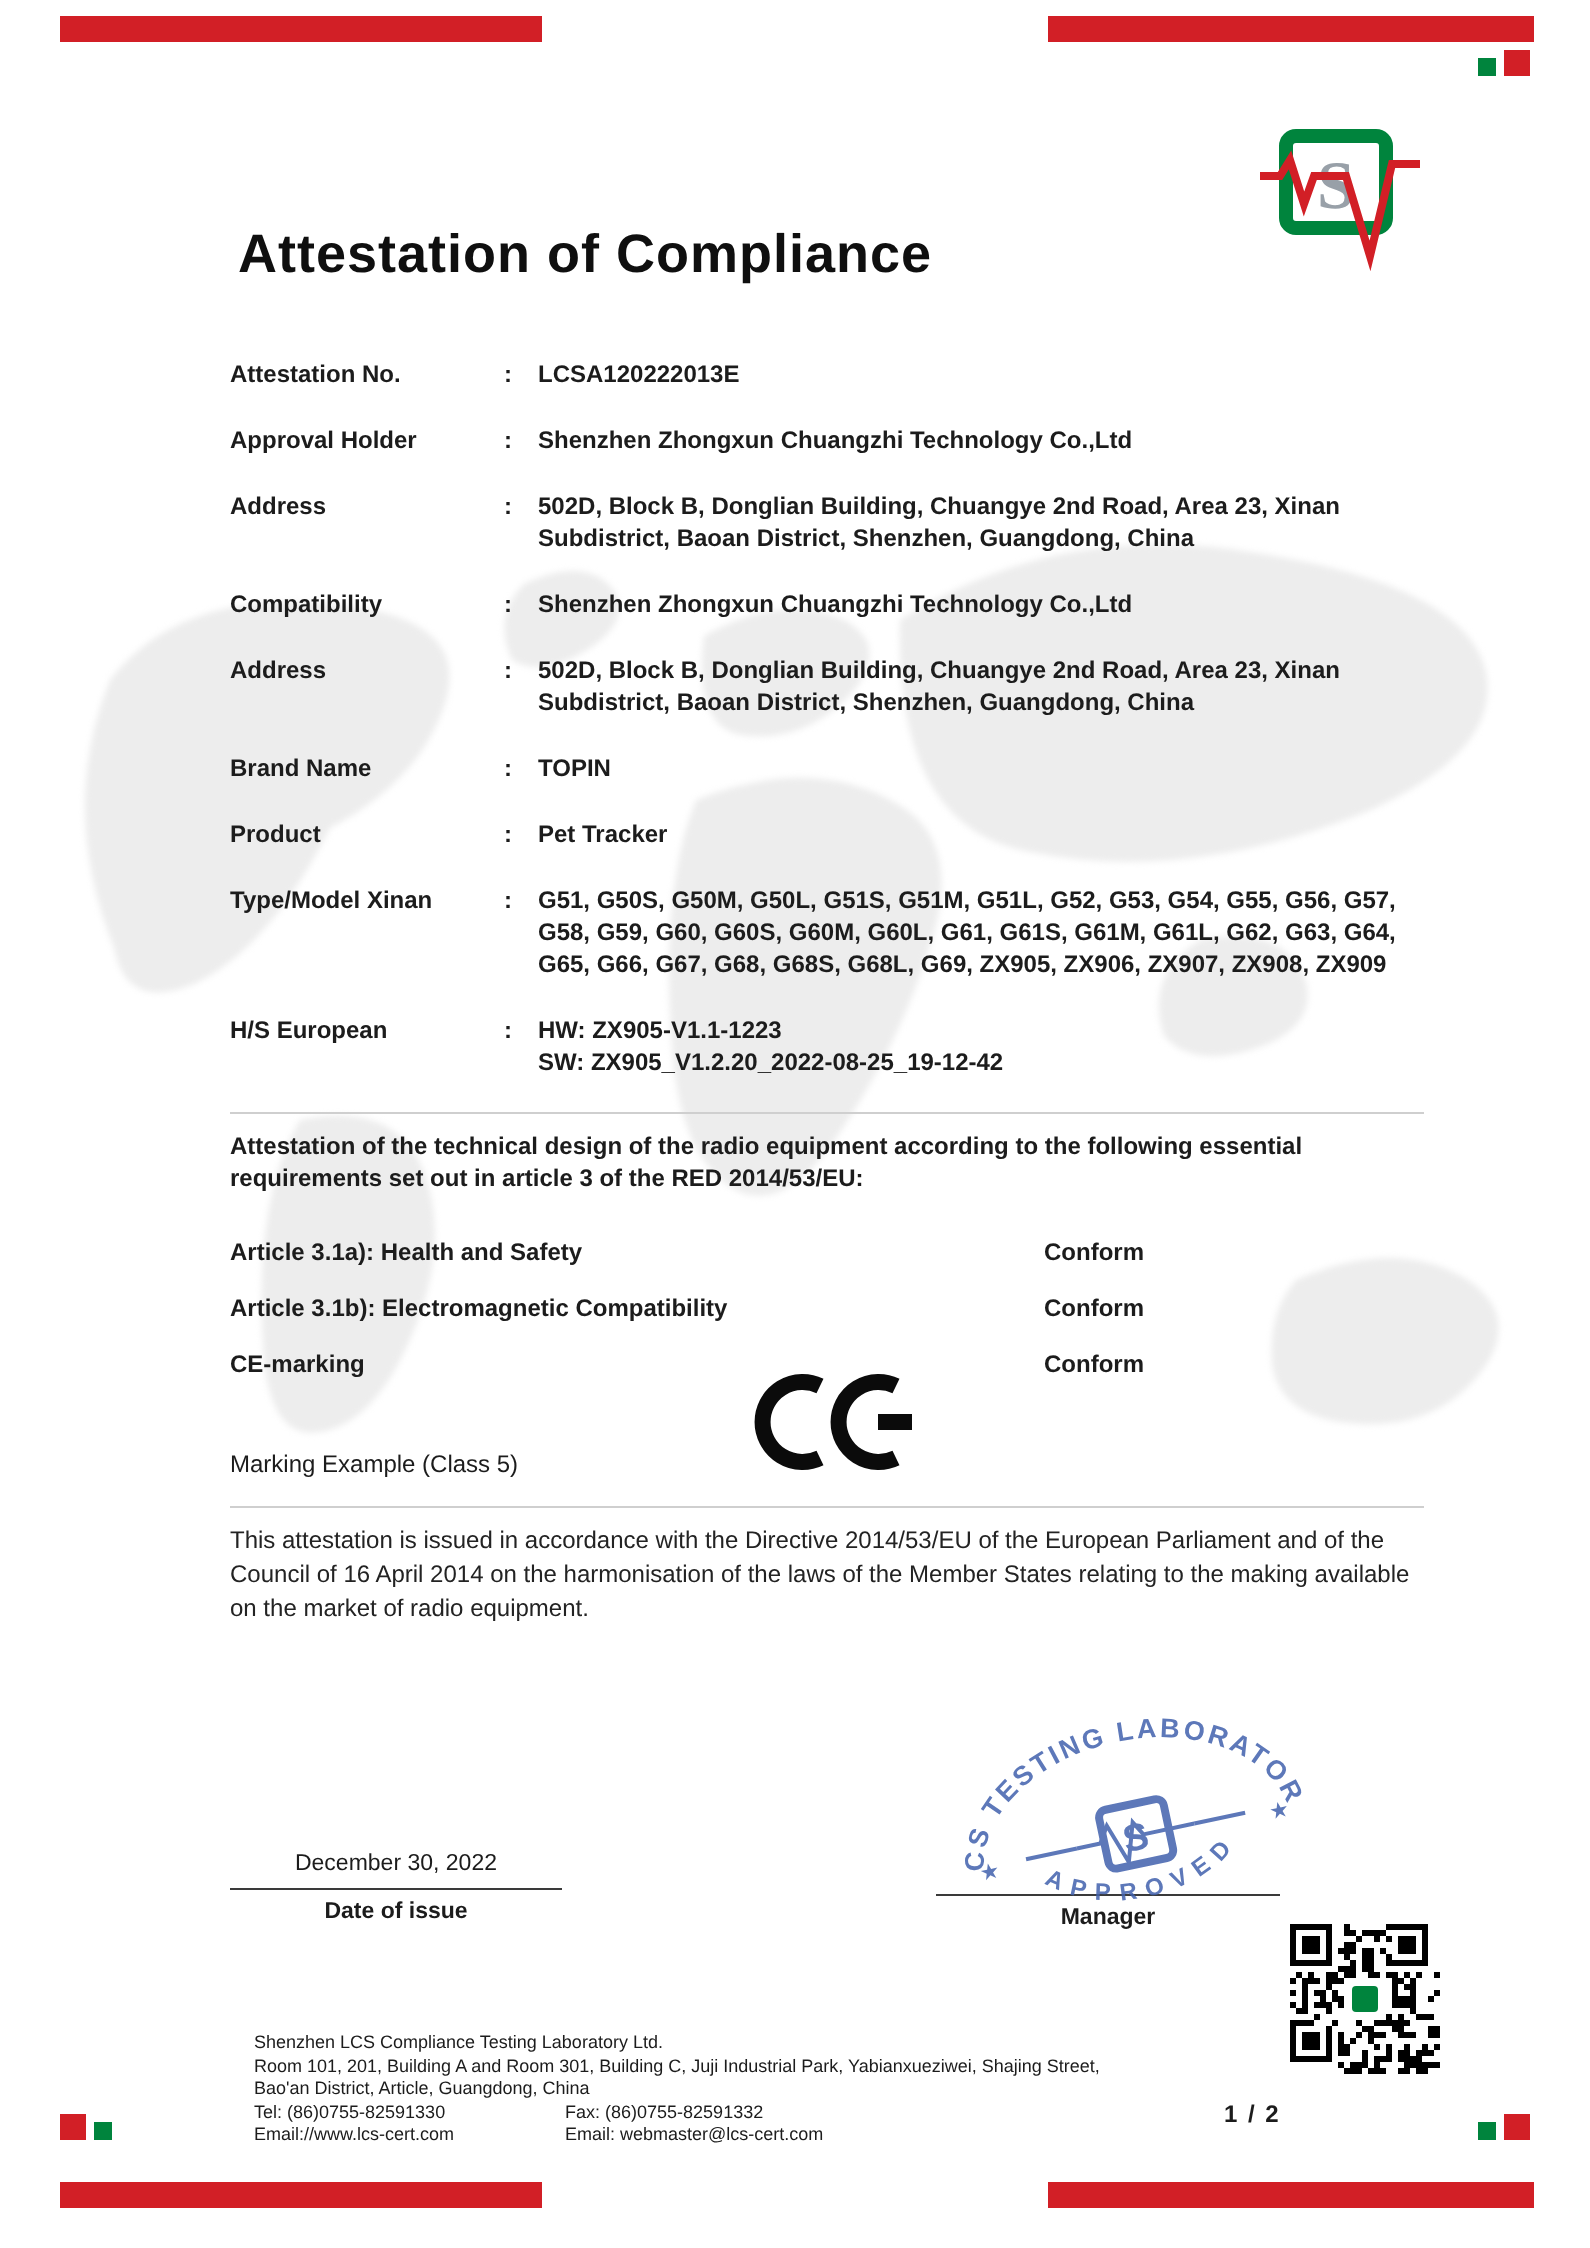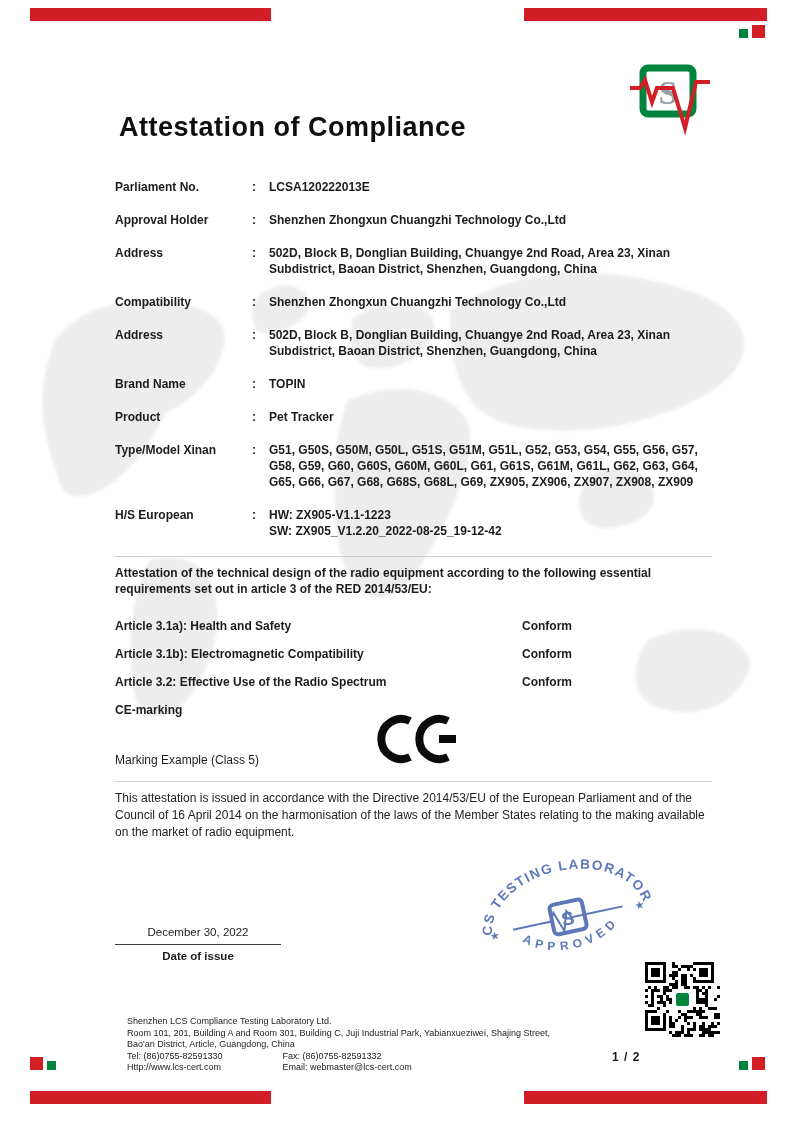--- a/index.html
+++ b/index.html
@@ -101,21 +101,21 @@
   <svg class="lcs-logo" width="84" height="80" viewBox="0 0 84 80">
     <rect x="15" y="8" width="50" height="46" rx="5" fill="#ffffff" stroke="#00843d" stroke-width="7"></rect>
     <text x="40" y="44" text-anchor="middle" font-family="Liberation Serif, serif" font-size="34" font-weight="bold" fill="#98a0a8">S</text>
     <polyline points="2,28 12,28 17,20 24,42 29,28 45,28 57,68 68,22 82,22" fill="none" stroke="#d21f26" stroke-width="4"></polyline>
   </svg>
 
   <div class="content">
     <h1 class="title">Attestation of Compliance</h1>
 
     <div class="field-row">
-      <span class="f-label">Parliament No.</span>
+      <span class="f-label">Attestation No.</span>
       <span class="f-colon">:</span>
       <span class="f-value">LCSA120222013E</span>
     </div>
     <div class="field-row">
       <span class="f-label">Approval Holder</span>
       <span class="f-colon">:</span>
       <span class="f-value">Shenzhen Zhongxun Chuangzhi Technology Co.,Ltd</span>
     </div>
     <div class="field-row">
       <span class="f-label">Address</span>
@@ -161,21 +161,20 @@
     <div class="articles">
       <div class="article-row">
         <span class="a-name">Article 3.1a): Health and Safety</span>
         <span class="a-result">Conform</span>
       </div>
       <div class="article-row">
         <span class="a-name">Article 3.1b): Electromagnetic Compatibility</span>
         <span class="a-result">Conform</span>
       </div>
       <div class="article-row">
-        <span class="a-name">Article 3.2: Effective Use of the Radio Spectrum</span>
         <span class="a-result">Conform</span>
       </div>
       <div class="ce-label">CE-marking</div>
     </div>
 
     <div class="marking-block">
       <span class="marking-text">Marking Example (Class 5)</span>
       <svg class="ce-svg" width="88" height="56" viewBox="0 0 88 56">
         <g fill="none" stroke="#0b0b0b" stroke-width="8">
           <path d="M 33 10 A 20 20 0 1 0 33 46"></path>
@@ -186,20 +185,24 @@
     </div>
 
     <div class="rule rule2"></div>
 
     <p class="directive">This attestation is issued in accordance with the Directive 2014/53/EU of the European Parliament and of the Council of 16 April 2014 on the harmonisation of the laws of the Member States relating to the making available on the market of radio equipment.</p>
   </div>
 
   <div class="sig-left">
     <div class="date">December 30, 2022</div>
     <div class="lbl">Date of issue</div>
+  </div>
+  <div class="sig-right">
+    <div class="line"></div>
+    <div class="lbl">Manager</div>
   </div>
 
   <svg class="stamp" width="180" height="130" viewBox="0 0 180 130">
     <defs>
       <path id="stampTop" d="M 12 70 A 78 54 0 0 1 168 70" fill="none"></path>
       <path id="stampBot" d="M 30 62 A 62 44 0 0 0 150 62" fill="none"></path>
     </defs>
     <text font-size="13.5" font-weight="bold" fill="#4161ad" letter-spacing="1.5">
       <textPath href="#stampTop" startOffset="50%" text-anchor="middle">LCS TESTING LABORATORY</textPath>
     </text>
@@ -511,19 +514,19 @@
 
   <div class="footer">
     <div>Shenzhen LCS Compliance Testing Laboratory Ltd.</div>
     <div>Room 101, 201, Building A and Room 301, Building C, Juji Industrial Park, Yabianxueziwei, Shajing Street,</div>
     <div>Bao'an District, Article, Guangdong, China</div>
     <div>
       <span class="col1">Tel: (86)0755-82591330</span>
       <span>Fax: (86)0755-82591332</span>
     </div>
     <div>
-      <span class="col1">Http://www.lcs-cert.com</span>
+      <span class="col1">Email://www.lcs-cert.com</span>
       <span>Email: webmaster@lcs-cert.com</span>
     </div>
   </div>
   <div class="page-num">1 / 2</div>
 
 </div>
 
 </body></html>

